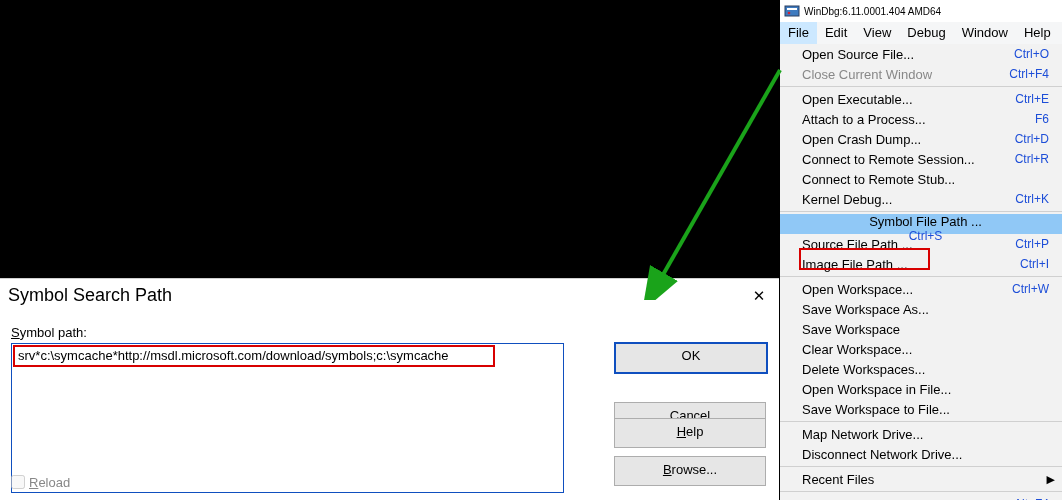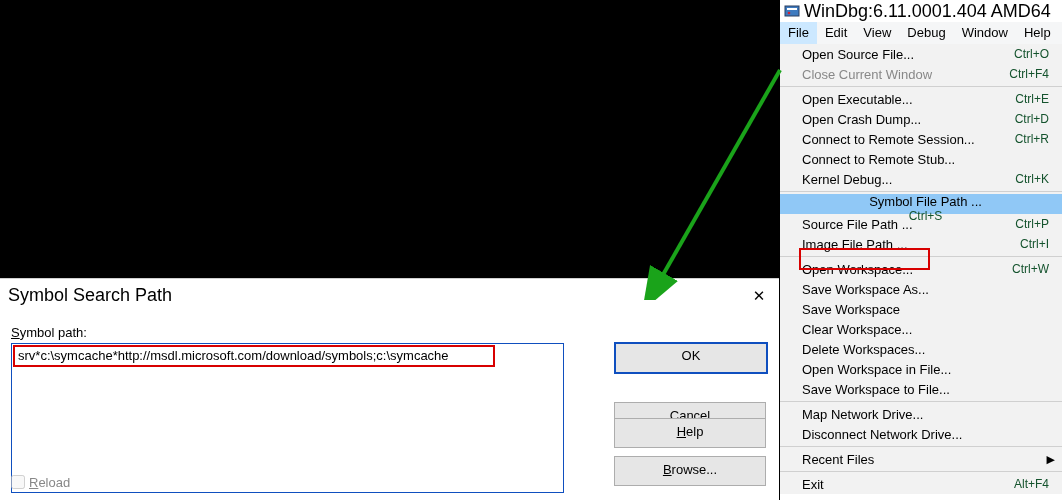--- a/index.html
+++ b/index.html
@@ -22,30 +22,30 @@
   .btn-cancel{top:115px;margin-top:8px;}
   .btn-help{top:139px;}
   .btn-browse{top:177px;}
   .btn .ul{text-decoration:underline;}
 
   
   .wbg{position:absolute;left:779px;top:0;width:283px;height:500px;background:#fff;border-left:1px solid #000;}
   .titlebar{height:22px;background:#fff;display:flex;align-items:center;}
   .tico{width:16px;height:16px;margin:0 4px;display:inline-block;}
   .tico svg{width:16px;height:16px;}
-  .ttxt{font-size:18px;text-align:center;}
+  .ttxt{font-size:10px;text-align:center;}
   .menubar{height:22px;background:#f5f6f7;display:flex;align-items:stretch;font-size:13px;}
   .menubar span{padding:3px 8px 0 8px;cursor:pointer;}
   .menubar span.sel{background:#cce8ff;}
   .dd{background:#f2f2f2;}
   .sep{height:1px;background:#d0d0d0;margin:2px 0;}
   .mi{height:20px;display:flex;align-items:center;justify-content:space-between;padding:0 14px 0 22px;cursor:pointer;font-size:13px;}
   .mi.hl{background:#90c8f6;flex-direction:column;}
   .mi.dis{color:#888;cursor:default;}
-  .mi .sc{color:#14532d;font-size:12px;}
+  .mi .sc{color:#1d4ed8;font-size:12px;}
   .mi .arw{font-size:11px;color:#000;margin-right:-6px;}
   .redbox2{position:absolute;left:799px;top:248px;width:127px;height:18px;border:2px solid #d80000;pointer-events:none;}
 
   
   .arrow{position:absolute;left:640px;top:60px;pointer-events:none;}
 </style>
 </head>
 <body>
 
 <div class="dlg">
@@ -87,20 +87,24 @@
         <span class="sc">Ctrl+O</span>
       </div>
       <div class="mi dis">
         <span>Close Current Window</span>
         <span class="sc">Ctrl+F4</span>
       </div>
       <div class="sep"></div>
       <div class="mi">
         <span>Open Executable...</span>
         <span class="sc">Ctrl+E</span>
+      </div>
+      <div class="mi">
+        <span>Attach to a Process...</span>
+        <span class="sc">F6</span>
       </div>
       <div class="mi">
         <span>Open Crash Dump...</span>
         <span class="sc">Ctrl+D</span>
       </div>
       <div class="mi">
         <span>Connect to Remote Session...</span>
         <span class="sc">Ctrl+R</span>
       </div>
       <div class="mi">

